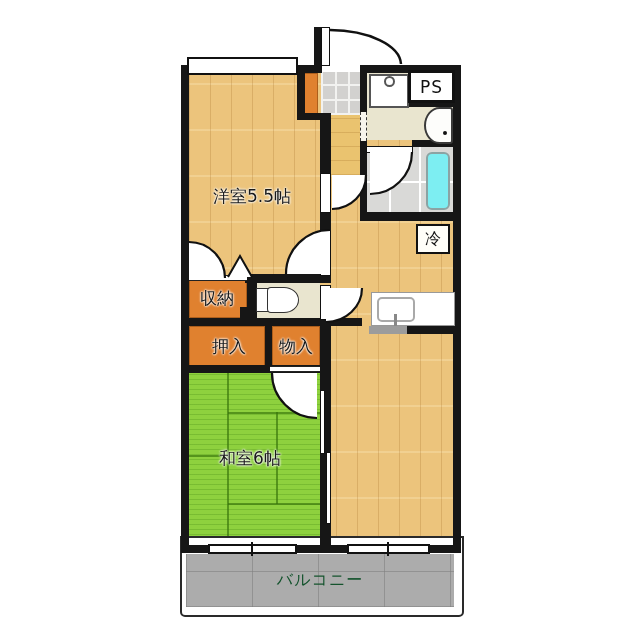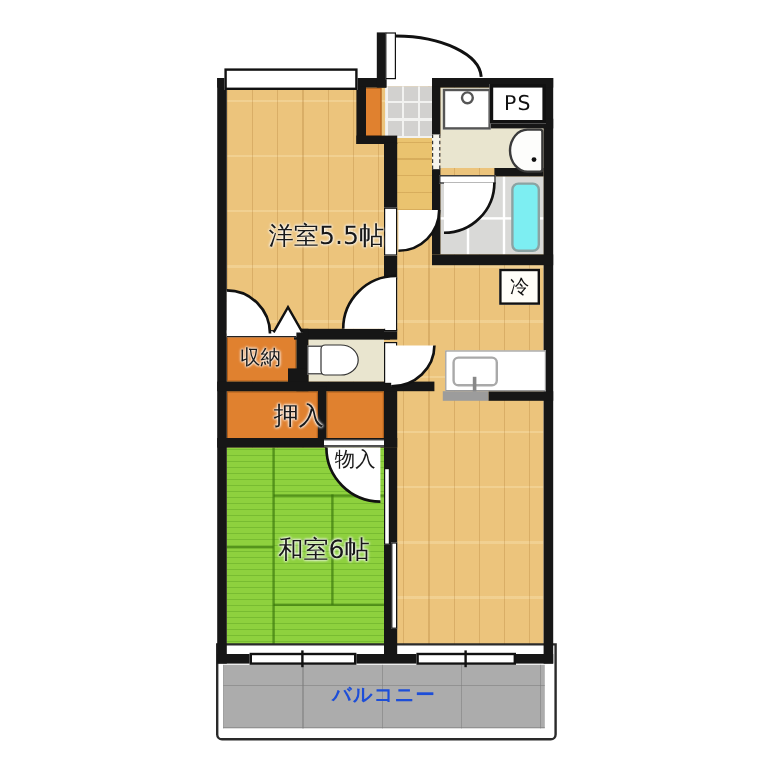--- a/index.html
+++ b/index.html
@@ -46,26 +46,26 @@
   .dot{background:#111;border-radius:50%;}
   .tub{background:#7deef2;border:2px solid #8ba3a3;box-sizing:border-box;border-radius:6px;}
   .counter{background:#fff;border:1.5px solid #999;box-sizing:border-box;}
   .sink{background:#fff;border:2px solid #a9a9a9;box-sizing:border-box;border-radius:5px;}
   .graybar{background:#9c9c9c;}
   .tank{background:#fff;border:1.5px solid #333;box-sizing:border-box;}
   .bowl{background:#fff;border:1.5px solid #333;box-sizing:border-box;border-radius:4px 15px 15px 4px / 4px 13px 13px 4px;}
   
   .lbl{position:absolute;transform:translate(-50%,-50%);color:#191919;white-space:nowrap;
        text-shadow:0 0 2px #fff,0 0 2px #fff,0 0 3px #fff;font-weight:500;}
-  .lbl-room{font-size:21px;margin-left:20px;}
+  .lbl-room{font-size:17px;}
   .lbl-sm{font-size:17px;}
   .lbl-ldk{font-size:19px;letter-spacing:2px;}
   .lbl-ps{font-size:17px;letter-spacing:1px;color:#111;text-shadow:none;font-weight:500;}
   .lbl-rei{font-size:16px;color:#111;text-shadow:none;}
-  .lbl-balcony{font-size:16px;color:#1d4ed8;letter-spacing:1px;text-shadow:none;font-weight:bold;}
+  .lbl-balcony{font-size:16px;color:#14532d;letter-spacing:1px;text-shadow:none;}
   svg.overlay{position:absolute;left:0;top:0;pointer-events:none;}
 </style>
 </head>
 <body>
 
 <div id="canvas">
 
   <div class="abs wood" style="left:189px;top:72px;width:264px;height:473px;"></div>
   <div class="abs wood-h" style="left:331px;top:115px;width:29px;height:60px;"></div>
 
@@ -178,17 +178,17 @@
     <path d="M 370 152 L 412 152 A 42 42 0 0 1 370 194 Z" fill="#fff" stroke="none"></path>
     <path d="M 412 152 A 42 42 0 0 1 370 194" fill="none" stroke="#111" stroke-width="2.2"></path>
 
     <path d="M 317 373 L 272 373 A 45 45 0 0 0 317 418 Z" fill="#fff" stroke="none"></path>
     <path d="M 272 373 A 45 45 0 0 0 317 418" fill="none" stroke="#111" stroke-width="2.2"></path>
   </svg>
 
   <div class="lbl lbl-room" style="left:252px;top:196px;">洋室5.5帖</div>
   <div class="lbl lbl-sm" style="left:217px;top:298px;">収納</div>
   <div class="lbl lbl-room" style="left:229px;top:346px;">押入</div>
-  <div class="lbl lbl-sm" style="left:296px;top:346px;margin-top:37px;">物入</div>
+  <div class="lbl lbl-sm" style="left:296px;top:346px;">物入</div>
   <div class="lbl lbl-room" style="left:250px;top:458px;">和室6帖</div>
   <div class="lbl lbl-balcony" style="left:320px;top:580px;">バルコニー</div>
 
 </div>
 
 </body></html>

